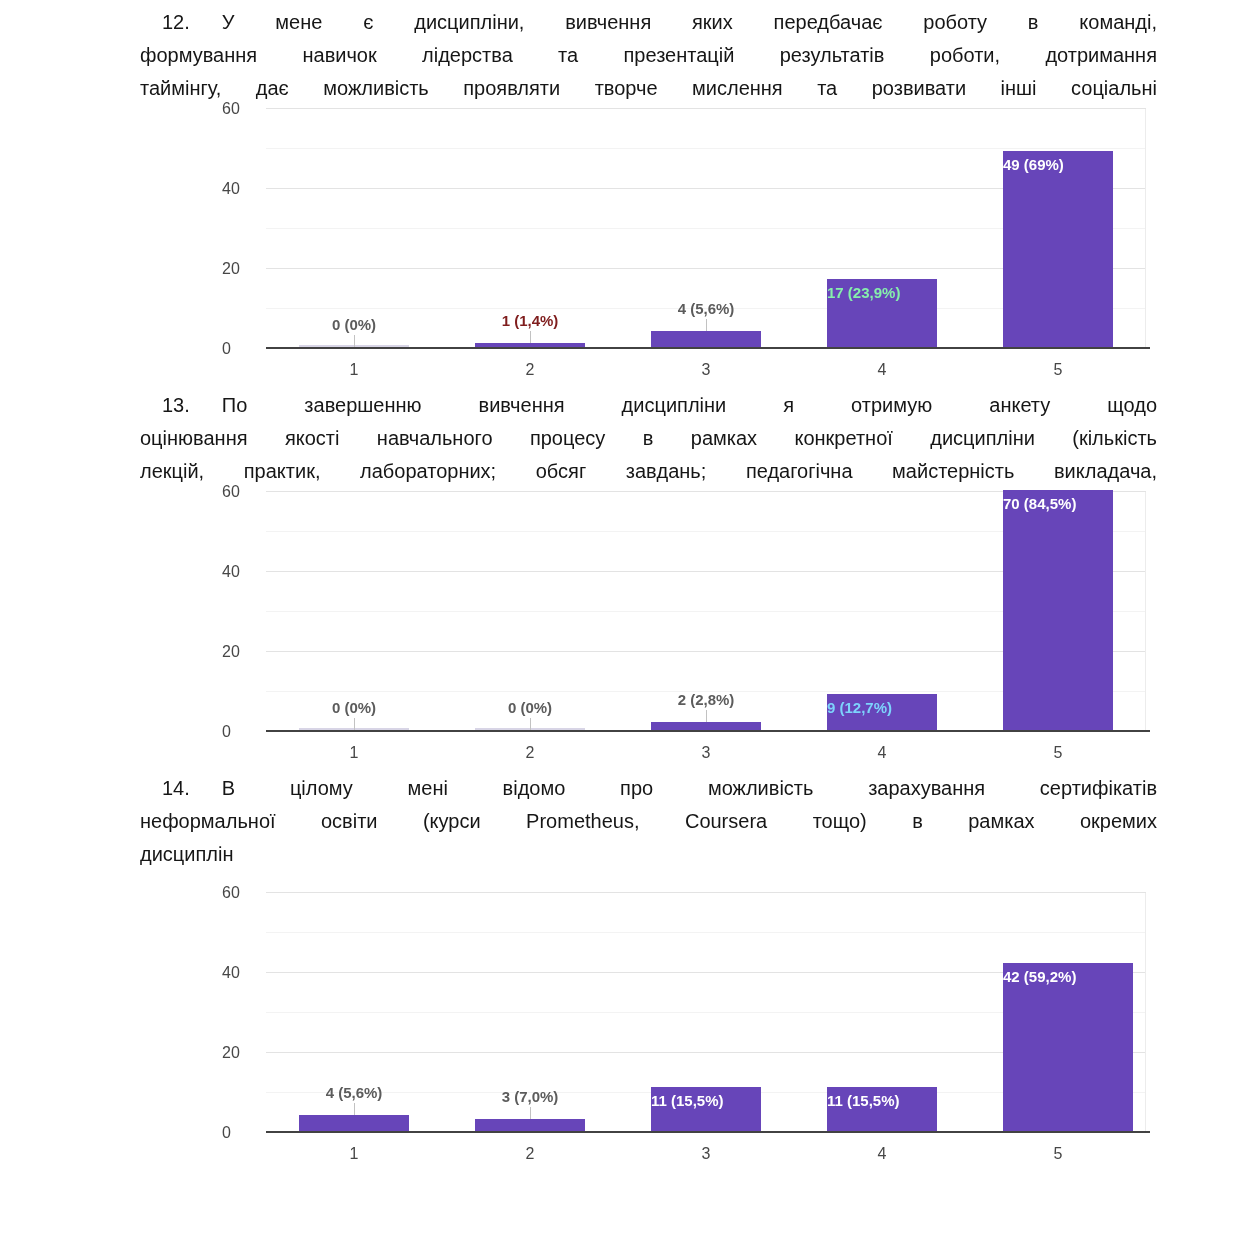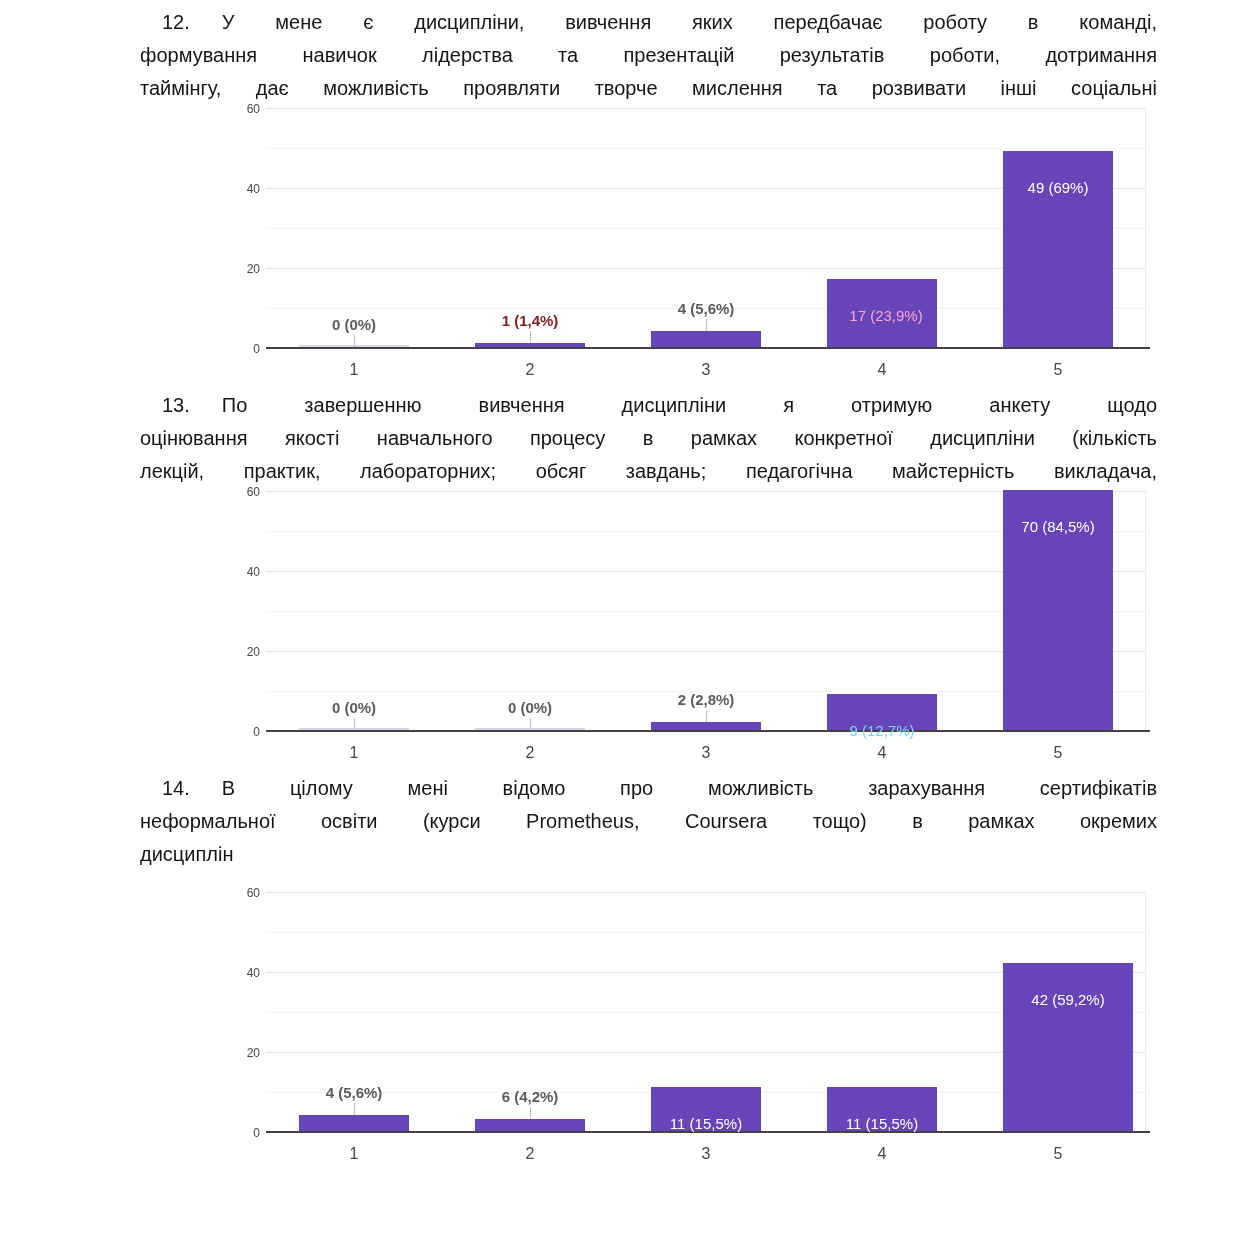--- a/index.html
+++ b/index.html
@@ -14,24 +14,24 @@
   .qline.first{padding-left:22px;}
   .qnum{display:inline;}
   .qtab{display:inline-block;width:32px;}
   .qtext{display:inline;margin-top:36px;}
   .chart{position:relative;margin:0 0 8px 88px;width:920px;height:272px;}
   .chart.last-chart{margin-top:22px;}
   .plot{position:absolute;left:38px;top:0;width:880px;height:240px;}
   .grid{position:absolute;left:0;right:0;height:1px;}
   .gridv{position:absolute;right:0;top:0;bottom:0;width:1px;}
   .baseline{position:absolute;left:0;right:-4px;bottom:0;height:2px;}
-  .ylabel{position:absolute;left:-44px;width:38px;text-align:right;font-size:12px;line-height:18px;}
+  .ylabel{position:absolute;left:-44px;width:38px;text-align:left;font-size:16px;line-height:18px;}
   .xlabel{position:absolute;top:252px;font-size:16px;text-align:center;}
   .bar{position:absolute;bottom:2px;}
-  .inlabel{position:absolute;top:5px;left:0;right:0;text-align:center;font-size:15px;font-weight:normal;margin-top:23px;}
+  .inlabel{position:absolute;top:5px;left:0;right:0;font-size:15px;font-weight:bold;}
   .anno{position:absolute;text-align:center;font-size:15px;font-weight:bold;white-space:nowrap;}
   .stem{position:absolute;width:1px;}
 </style>
 </head>
 <body>
 
 <div class="page">
 
   <section>
     <div class="question">
@@ -59,21 +59,21 @@
           <div class="xlabel" style="left: 0px; width: 176px; color: rgb(71, 71, 71);">1</div>
           <div class="bar" style="left: 209px; width: 110px; height: 4px; background: rgb(103, 69, 185);"></div>
           <div class="stem" style="left: 264px; bottom: 6px; height: 12px; background: rgb(194, 194, 194);"></div>
           <div class="anno" style="left: 176px; width: 176px; bottom: 20px; color: #7f1d1d;">1 (1,4%)</div>
           <div class="xlabel" style="left: 176px; width: 176px; color: rgb(71, 71, 71);">2</div>
           <div class="bar" style="left: 385px; width: 110px; height: 16px; background: rgb(103, 69, 185);"></div>
           <div class="stem" style="left: 440px; bottom: 18px; height: 12px; background: rgb(194, 194, 194);"></div>
           <div class="anno" style="left: 352px; width: 176px; bottom: 32px; color: rgb(92, 92, 92);">4 (5,6%)</div>
           <div class="xlabel" style="left: 352px; width: 176px; color: rgb(71, 71, 71);">3</div>
           <div class="bar" style="left: 561px; width: 110px; height: 68px; background: rgb(103, 69, 185);">
-            <div class="inlabel" style="color: #f9a8d4; padding-left: 8px;">17 (23,9%)</div>
+            <div class="inlabel" style="color: #86efac;">17 (23,9%)</div>
           </div>
           <div class="xlabel" style="left: 528px; width: 176px; color: rgb(71, 71, 71);">4</div>
           <div class="bar" style="left: 737px; width: 110px; height: 196px; background: rgb(103, 69, 185);">
             <div class="inlabel" style="color: rgb(255, 255, 255);">49 (69%)</div>
           </div>
           <div class="xlabel" style="left: 704px; width: 176px; color: rgb(71, 71, 71);">5</div>
         </div>
       </div>
   </section>
 
@@ -140,21 +140,21 @@
           <div class="ylabel" style="bottom: -9px; color: rgb(71, 71, 71);">0</div>
           <div class="ylabel" style="bottom: 71px; color: rgb(71, 71, 71);">20</div>
           <div class="ylabel" style="bottom: 151px; color: rgb(71, 71, 71);">40</div>
           <div class="ylabel" style="bottom: 231px; color: rgb(71, 71, 71);">60</div>
           <div class="bar" style="left: 33px; width: 110px; height: 16px; background: rgb(103, 69, 185);"></div>
           <div class="stem" style="left: 88px; bottom: 18px; height: 12px; background: rgb(194, 194, 194);"></div>
           <div class="anno" style="left: 0px; width: 176px; bottom: 32px; color: rgb(92, 92, 92);">4 (5,6%)</div>
           <div class="xlabel" style="left: 0px; width: 176px; color: rgb(71, 71, 71);">1</div>
           <div class="bar" style="left: 209px; width: 110px; height: 12px; background: rgb(103, 69, 185);"></div>
           <div class="stem" style="left: 264px; bottom: 14px; height: 12px; background: rgb(194, 194, 194);"></div>
-          <div class="anno" style="left: 176px; width: 176px; bottom: 28px; color: rgb(92, 92, 92);">6 (4,2%)</div>
+          <div class="anno" style="left: 176px; width: 176px; bottom: 28px; color: rgb(92, 92, 92);">3 (7,0%)</div>
           <div class="xlabel" style="left: 176px; width: 176px; color: rgb(71, 71, 71);">2</div>
           <div class="bar" style="left: 385px; width: 110px; height: 44px; background: rgb(103, 69, 185);">
             <div class="inlabel" style="color: rgb(255, 255, 255);">11 (15,5%)</div>
           </div>
           <div class="xlabel" style="left: 352px; width: 176px; color: rgb(71, 71, 71);">3</div>
           <div class="bar" style="left: 561px; width: 110px; height: 44px; background: rgb(103, 69, 185);">
             <div class="inlabel" style="color: rgb(255, 255, 255);">11 (15,5%)</div>
           </div>
           <div class="xlabel" style="left: 528px; width: 176px; color: rgb(71, 71, 71);">4</div>
           <div class="bar" style="left: 737px; width: 110px; height: 168px; background: rgb(103, 69, 185); padding-left: 20px;">

